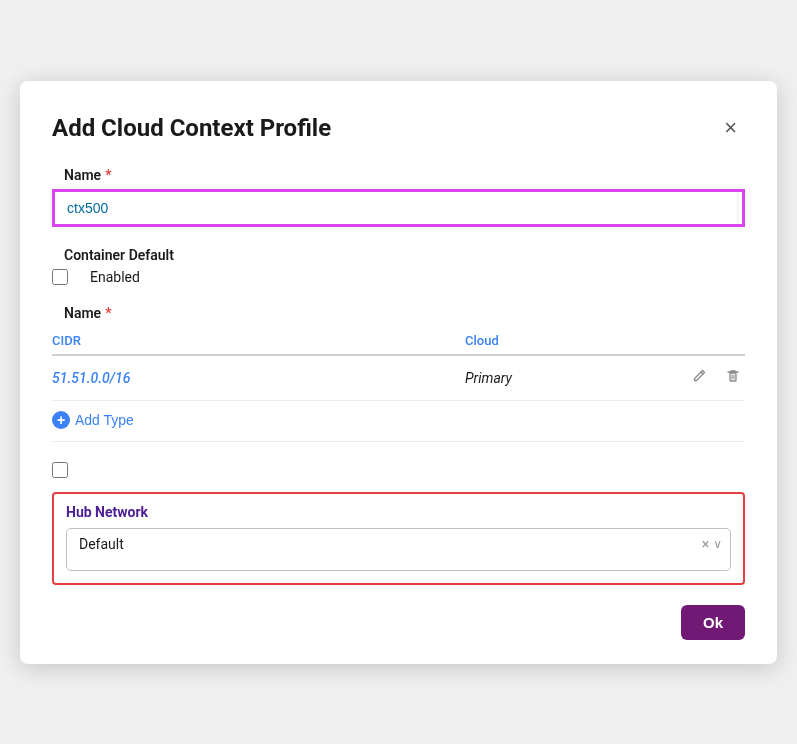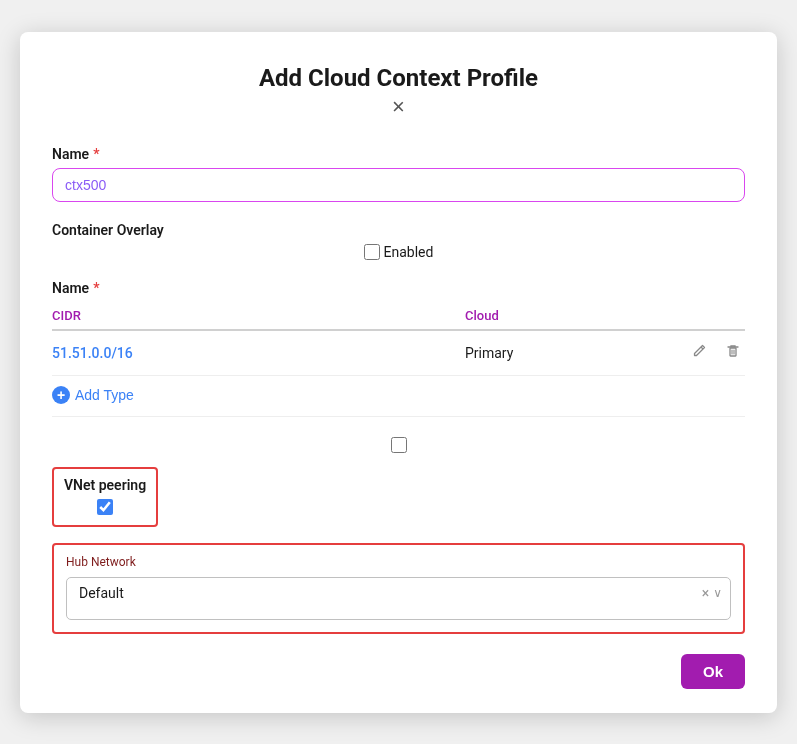--- a/index.html
+++ b/index.html
@@ -19,21 +19,20 @@
       width: 760px;
       max-width: 100%;
       padding: 32px 32px 24px 32px;
       position: relative;
     }
     .modal-header {
       display: flex;
       align-items: center;
       justify-content: space-between;
       margin-bottom: 24px;
-      flex-direction: column;
     }
     .modal-title {
       font-size: 24px;
       font-weight: 700;
       color: #1a1a1a;
     }
     .close-btn {
       background: none;
       border: none;
       cursor: pointer;
@@ -48,41 +47,41 @@
       margin-bottom: 20px;
     }
     .field-label {
       font-size: 14px;
       font-weight: 600;
       color: #1a1a1a;
       margin-bottom: 6px;
       display: flex;
       align-items: center;
       gap: 4px;
+      margin-left: 12px;
     }
     .required-star {
       color: #e53e3e;
       font-size: 14px;
     }
     .text-input {
       width: 100%;
-      border: 1px solid #d946ef;
-      border-radius: 8px;
+      border: 3px solid #d946ef;
+      border-radius: 0;
       padding: 8px 12px;
       font-size: 14px;
-      color: #8b5cf6;
+      color: #0369a1;
       outline: none;
     }
 
     .checkbox-row {
       display: flex;
       align-items: center;
-      gap: 4px;
+      gap: 22px;
       margin-top: 4px;
-      justify-content: center;
     }
     .checkbox-input {
       width: 16px;
       height: 16px;
       cursor: pointer;
       accent-color: #3b82f6;
     }
     .checkbox-label {
       font-size: 14px;
       color: #1a1a1a;
@@ -91,30 +90,31 @@
     
     .cidr-table {
       width: 100%;
       border-collapse: collapse;
       margin-top: 4px;
     }
     .cidr-table th {
       text-align: left;
       font-size: 13px;
       font-weight: 500;
-      color: #a21caf;
+      color: #3b82f6;
       padding: 6px 0;
       border-bottom: 2px solid #d0d0d0;
     }
     .cidr-table td {
       padding: 10px 0;
       font-size: 14px;
       color: #1a1a1a;
       border-bottom: 1px solid #eee;
       vertical-align: middle;
+      font-style: italic;
     }
     .cidr-link {
       color: #3b82f6;
       font-weight: 500;
       text-decoration: none;
       cursor: pointer;
     }
     .cidr-actions {
       display: flex;
       gap: 10px;
@@ -181,23 +181,23 @@
     }
 
     
     .hub-network-section {
       border: 2px solid #e53e3e;
       border-radius: 4px;
       padding: 10px 12px 12px 12px;
       margin-bottom: 20px;
     }
     .hub-network-label {
-      font-size: 12px;
-      font-weight: 400;
-      color: #7f1d1d;
+      font-size: 14px;
+      font-weight: 700;
+      color: #4c1d95;
       margin-bottom: 8px;
     }
     .select-container {
       position: relative;
       display: flex;
       align-items: center;
       border: 1px solid #c0c0c0;
       border-radius: 5px;
       padding: 7px 36px 18px 12px;
       background: #fff;
@@ -233,21 +233,21 @@
       margin-bottom: 14px;
     }
 
     
     .modal-footer {
       display: flex;
       justify-content: flex-end;
       margin-top: 8px;
     }
     .ok-btn {
-      background: #a21caf;
+      background: #701a75;
       color: #fff;
       border: none;
       border-radius: 6px;
       padding: 9px 22px;
       font-size: 15px;
       font-weight: 600;
       cursor: pointer;
     }
 
     .type-col { width: 220px; }
@@ -268,21 +268,21 @@
   <div class="field-group">
     <div class="field-label">
       <span>Name</span>
       <span class="required-star">*</span>
     </div>
     <input type="text" class="text-input" value="ctx500" style="">
   </div>
 
   
   <div class="field-group">
-    <div class="field-label">Container Overlay</div>
+    <div class="field-label">Container Default</div>
     <div class="checkbox-row">
       <input type="checkbox" class="checkbox-input" style="">
       <span class="checkbox-label">Enabled</span>
     </div>
   </div>
 
   
   <div class="field-group">
     <div class="field-label">
       <span>Name</span>
@@ -334,26 +334,20 @@
   </div>
 
   
   <div class="field-group vpn-section">
     <div class="checkbox-row">
       <input type="checkbox" class="checkbox-input" style="">
     </div>
   </div>
 
   
-  <div class="vnet-peering-section">
-    <div class="vnet-label">VNet peering</div>
-    <div class="checkbox-row">
-      <input type="checkbox" class="checkbox-input" checked="" style="">
-    </div>
-  </div>
 
   
   <div class="hub-network-section">
     <div class="hub-network-label">Hub Network</div>
     <div class="select-container">
       <span class="select-value">Default</span>
       <div class="select-icons">
         <span class="select-clear">×</span>
         <span class="select-arrow">∨</span>
       </div>

